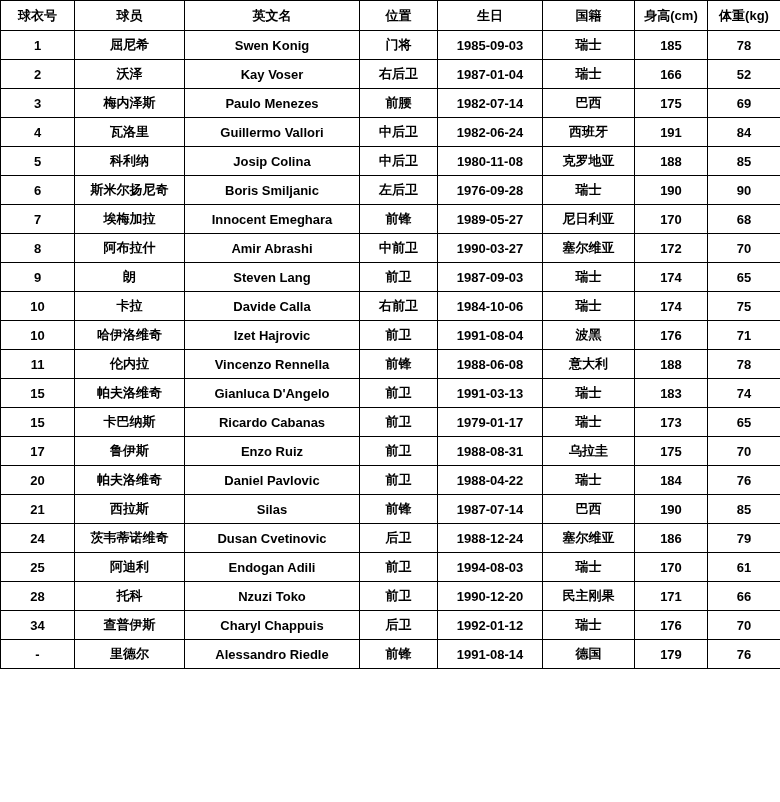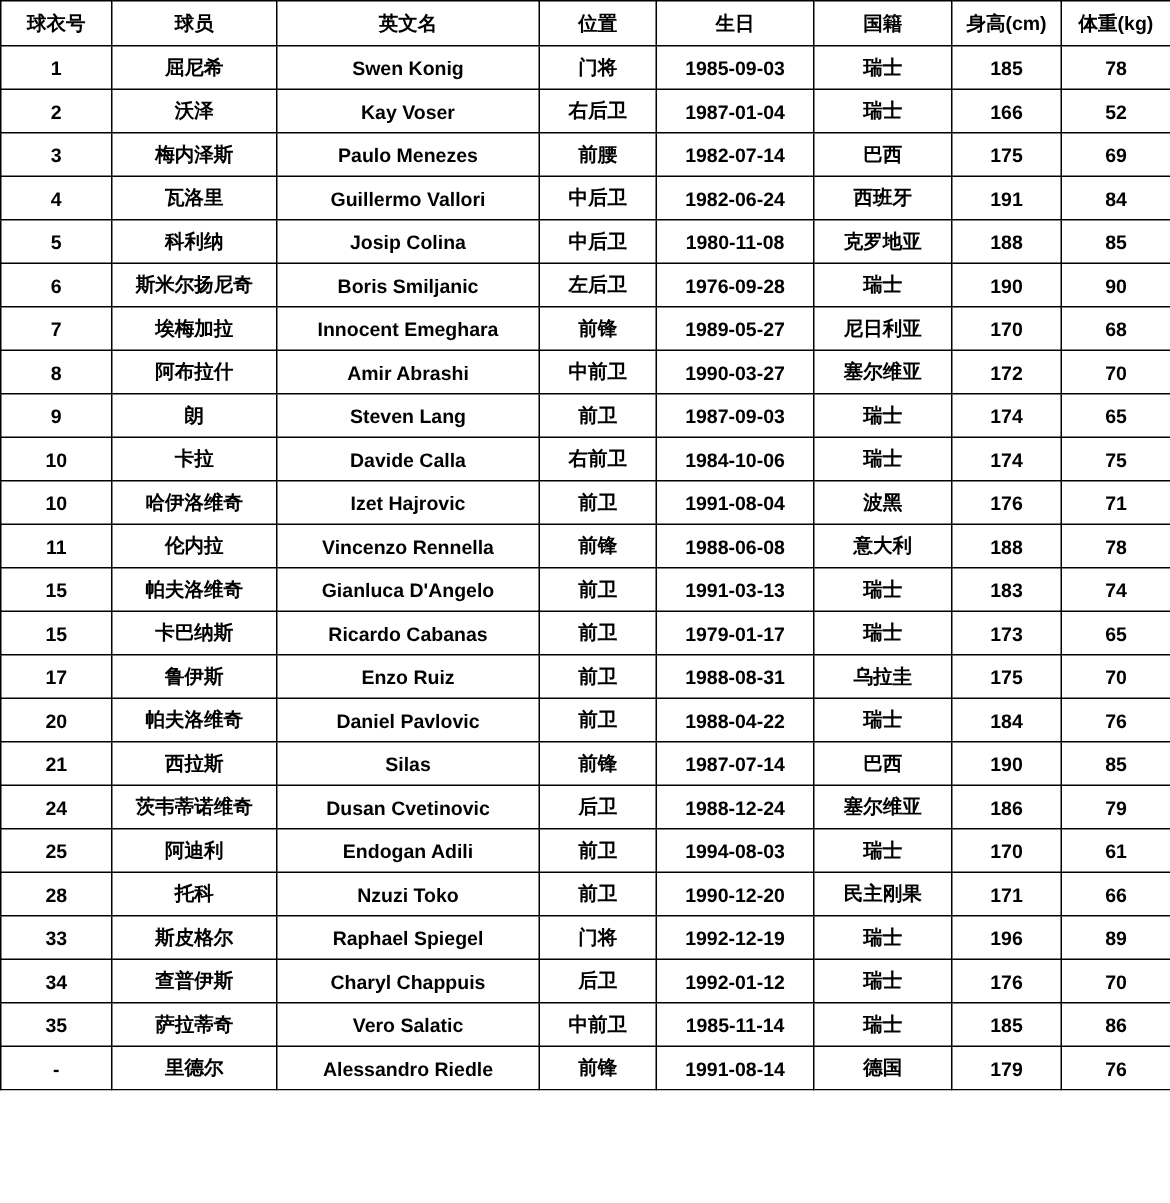--- a/index.html
+++ b/index.html
@@ -268,48 +268,28 @@
         <td>28</td>
         <td>托科</td>
         <td>Nzuzi Toko</td>
         <td>前卫</td>
         <td>1990-12-20</td>
         <td>民主刚果</td>
         <td>171</td>
         <td>66</td>
       </tr>
       <tr>
-        <td>33</td>
-        <td>斯皮格尔</td>
-        <td>Raphael Spiegel</td>
-        <td>门将</td>
-        <td>1992-12-19</td>
-        <td>瑞士</td>
-        <td>196</td>
-        <td>89</td>
-      </tr>
-      <tr>
         <td>34</td>
         <td>查普伊斯</td>
         <td>Charyl Chappuis</td>
         <td>后卫</td>
         <td>1992-01-12</td>
         <td>瑞士</td>
         <td>176</td>
         <td>70</td>
-      </tr>
-      <tr>
-        <td>35</td>
-        <td>萨拉蒂奇</td>
-        <td>Vero Salatic</td>
-        <td>中前卫</td>
-        <td>1985-11-14</td>
-        <td>瑞士</td>
-        <td>185</td>
-        <td>86</td>
       </tr>
       <tr>
         <td>-</td>
         <td>里德尔</td>
         <td>Alessandro Riedle</td>
         <td>前锋</td>
         <td>1991-08-14</td>
         <td>德国</td>
         <td>179</td>
         <td>76</td>

